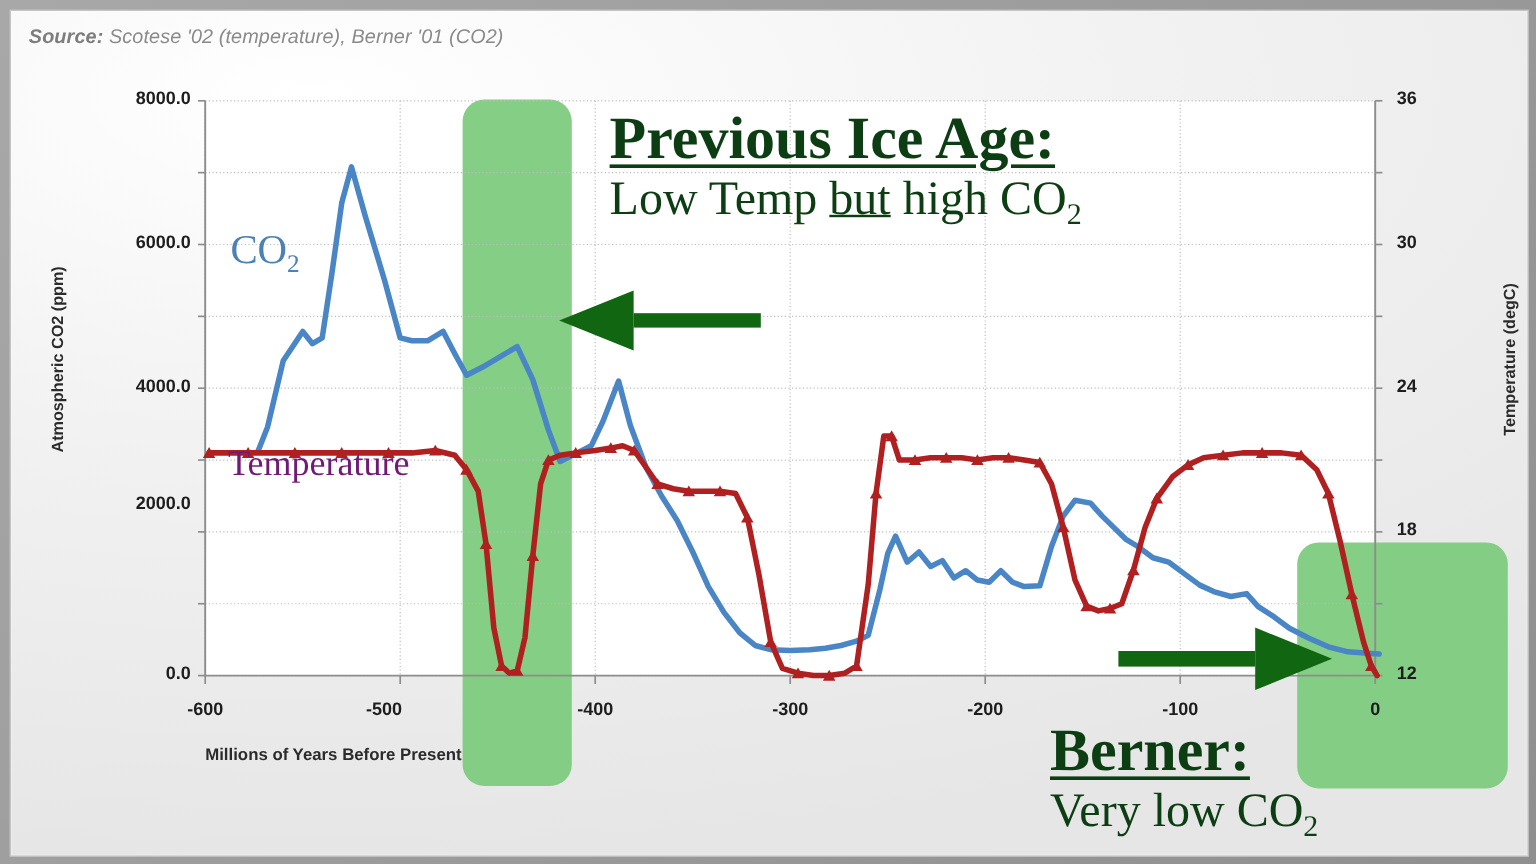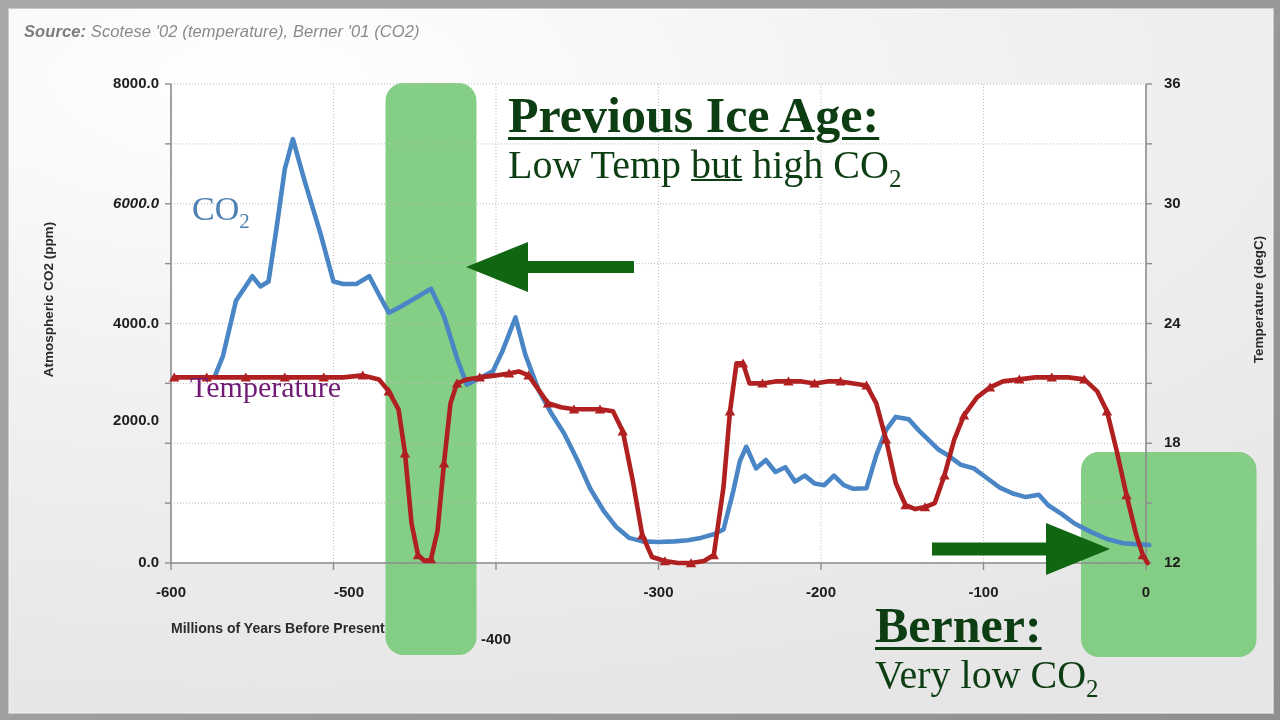--- a/index.html
+++ b/index.html
@@ -180,34 +180,34 @@
       <g>
         <rect x="932" y="542.5" width="114" height="13" fill="#116611"></rect>
         <polygon points="1110,549 1046,523 1046,575" fill="#116611"></polygon>
       </g>
     </svg>
 
   <div id="ytick-left-labels">
       <div class="ytick-l" style="left: 29px; top: 553px;">0.0</div>
       <div class="ytick-l" style="left: 29px; top: 411px;">2000.0</div>
       <div class="ytick-l" style="left: 29px; top: 313.5px;">4000.0</div>
-      <div class="ytick-l" style="left: 29px; top: 193.75px; font-style: italic;">6000.0</div>
+      <div class="ytick-l" style="left: 29px; top: 193.75px;">6000.0</div>
       <div class="ytick-l" style="left: 29px; top: 74px;">8000.0</div>
     </div>
   <div id="ytick-right-labels">
       <div class="ytick-r" style="left: 1164px; top: 553px;">12</div>
       <div class="ytick-r" style="left: 1164px; top: 433.25px;">18</div>
       <div class="ytick-r" style="left: 1164px; top: 313.5px;">24</div>
       <div class="ytick-r" style="left: 1164px; top: 193.75px;">30</div>
       <div class="ytick-r" style="left: 1164px; top: 74px;">36</div>
     </div>
   <div id="xtick-labels">
       <div class="xtick" style="left: 126px; top: 583px;">-600</div>
-      <div class="xtick" style="left: 304px; top: 583px;">-500</div>
-      <div class="xtick" style="left: 451px; top: 583px; margin-top: 47px;">-400</div>
+      <div class="xtick" style="left: 275px; top: 583px;">-500</div>
+      <div class="xtick" style="left: 451px; top: 583px;">-400</div>
       <div class="xtick" style="left: 613.5px; top: 583px;">-300</div>
       <div class="xtick" style="left: 776px; top: 583px;">-200</div>
       <div class="xtick" style="left: 938.5px; top: 583px;">-100</div>
       <div class="xtick" style="left: 1101px; top: 583px;">0</div>
     </div>
 
   <div class="lbl-co2"><span>CO</span><sub>2</sub></div>
   <div class="lbl-temp">Temperature</div>
 
   <div class="callout" id="callout-ice">

